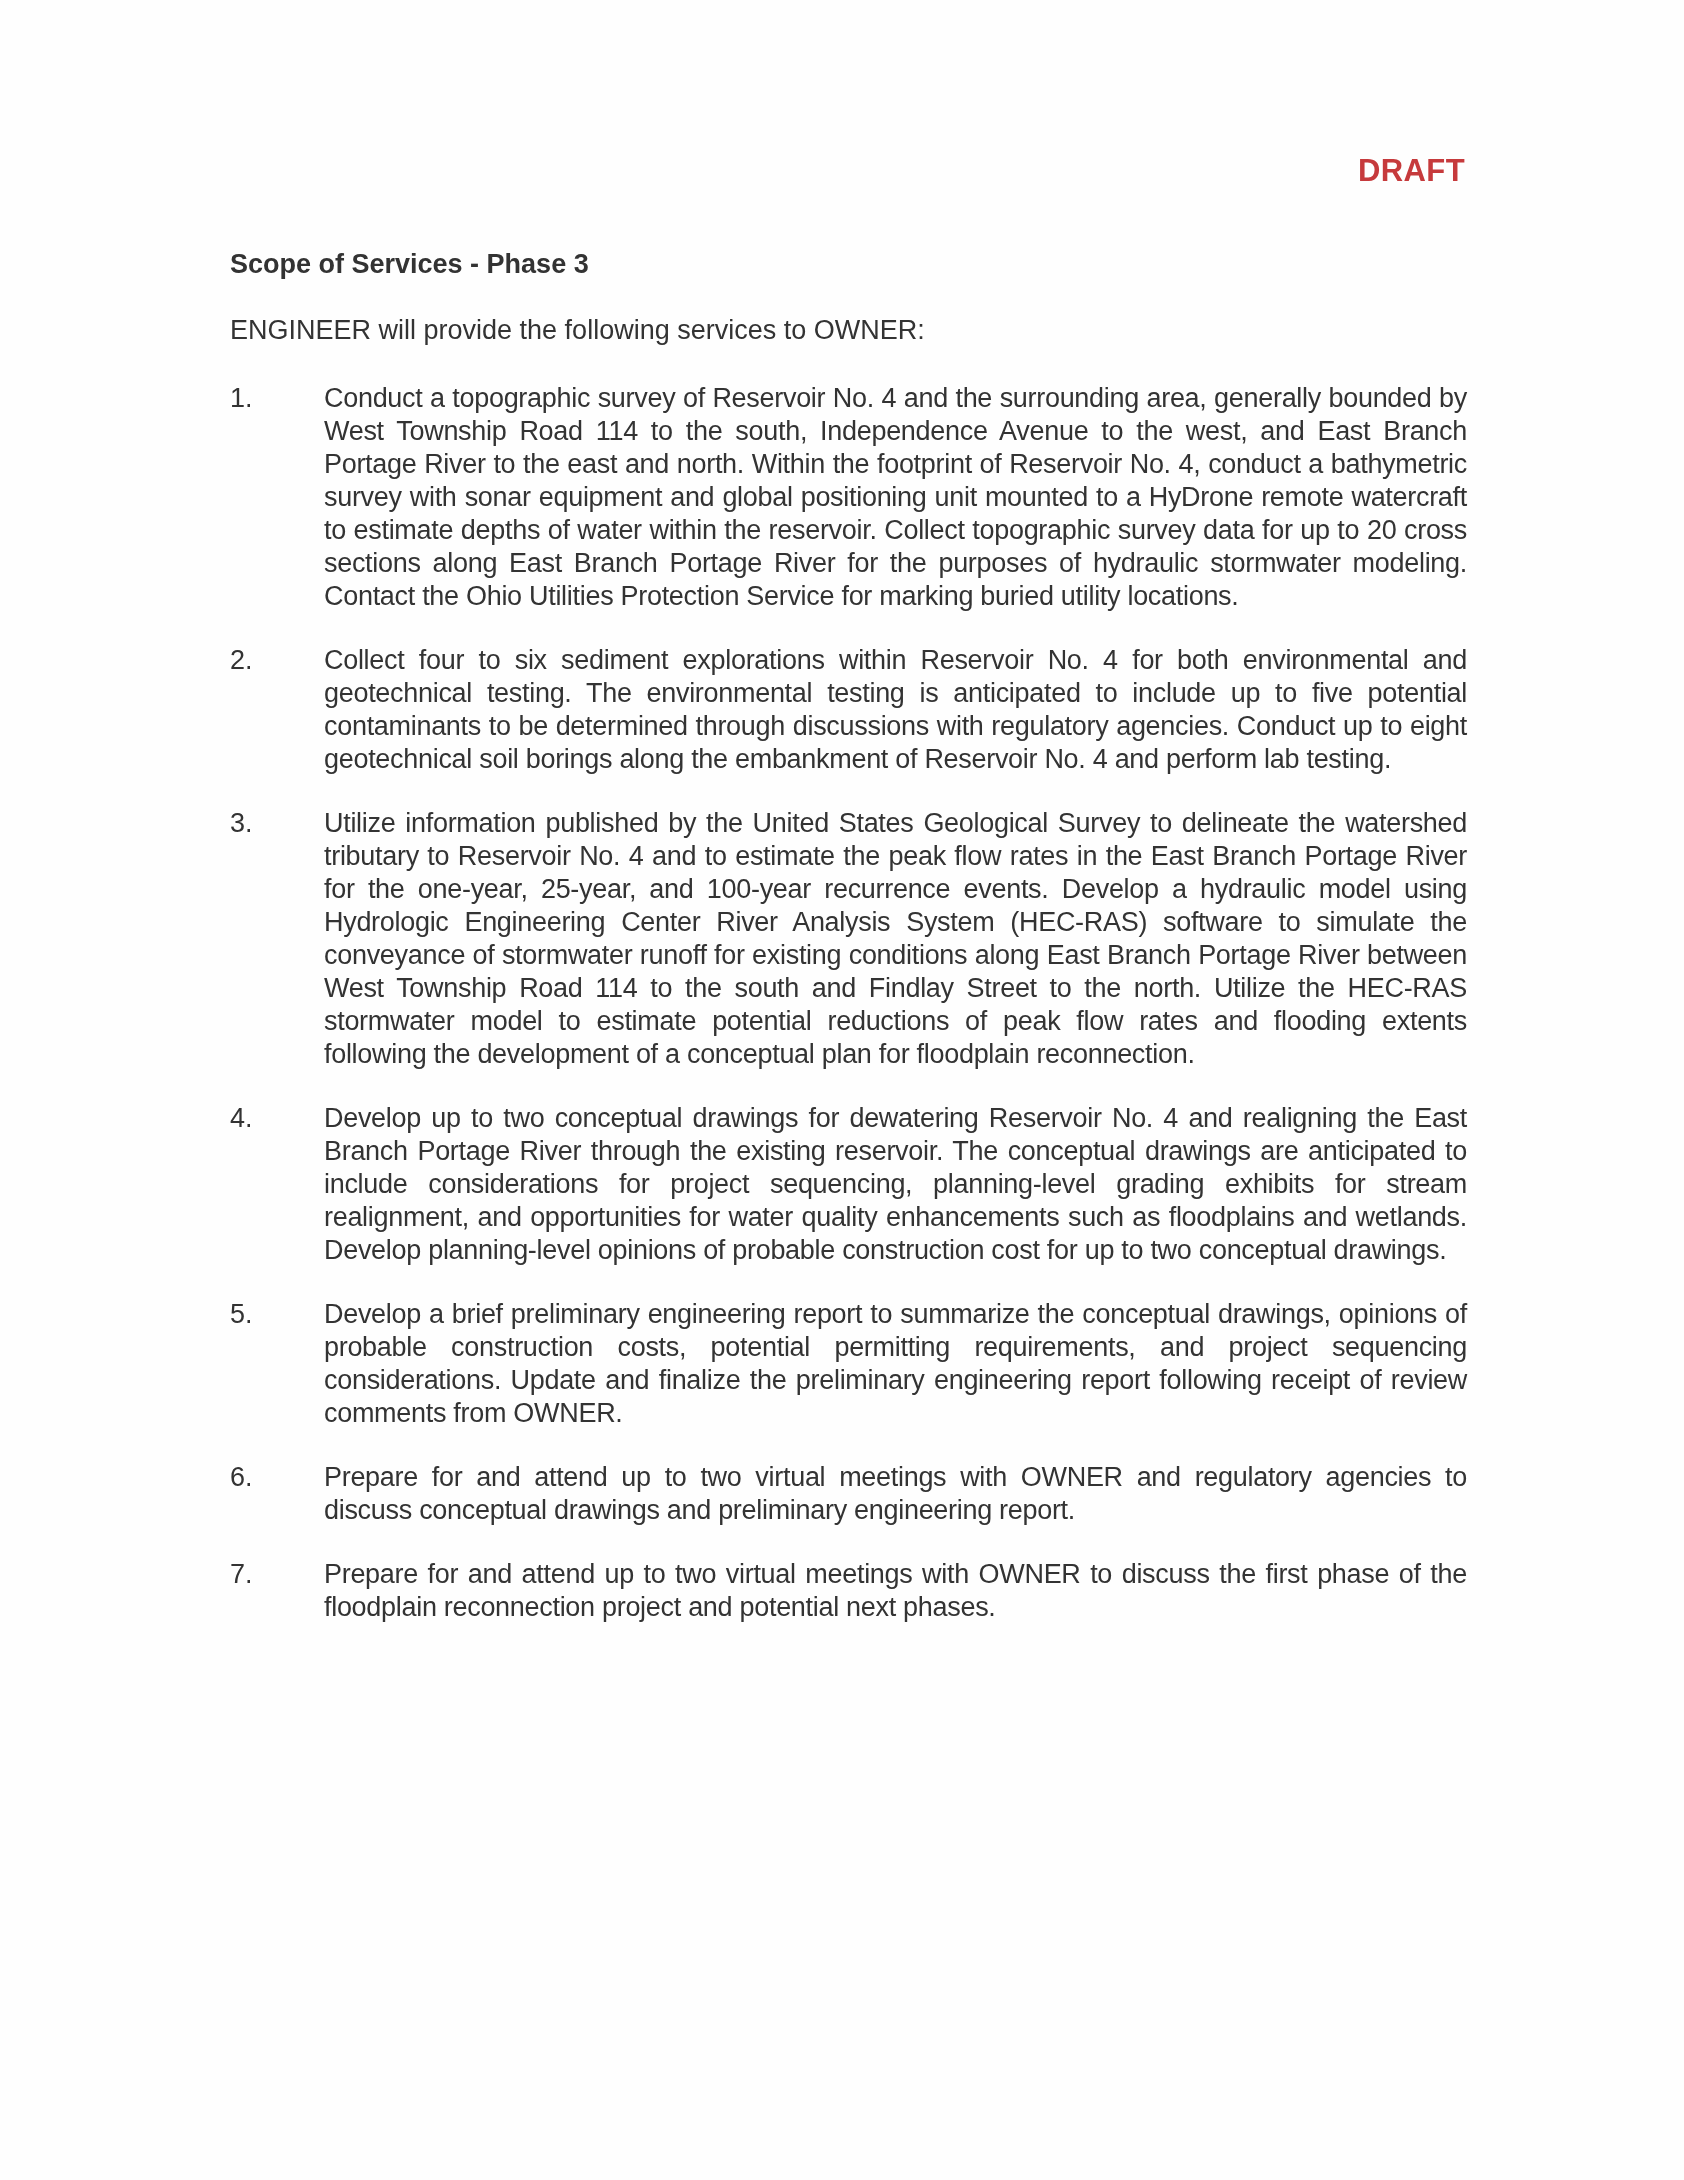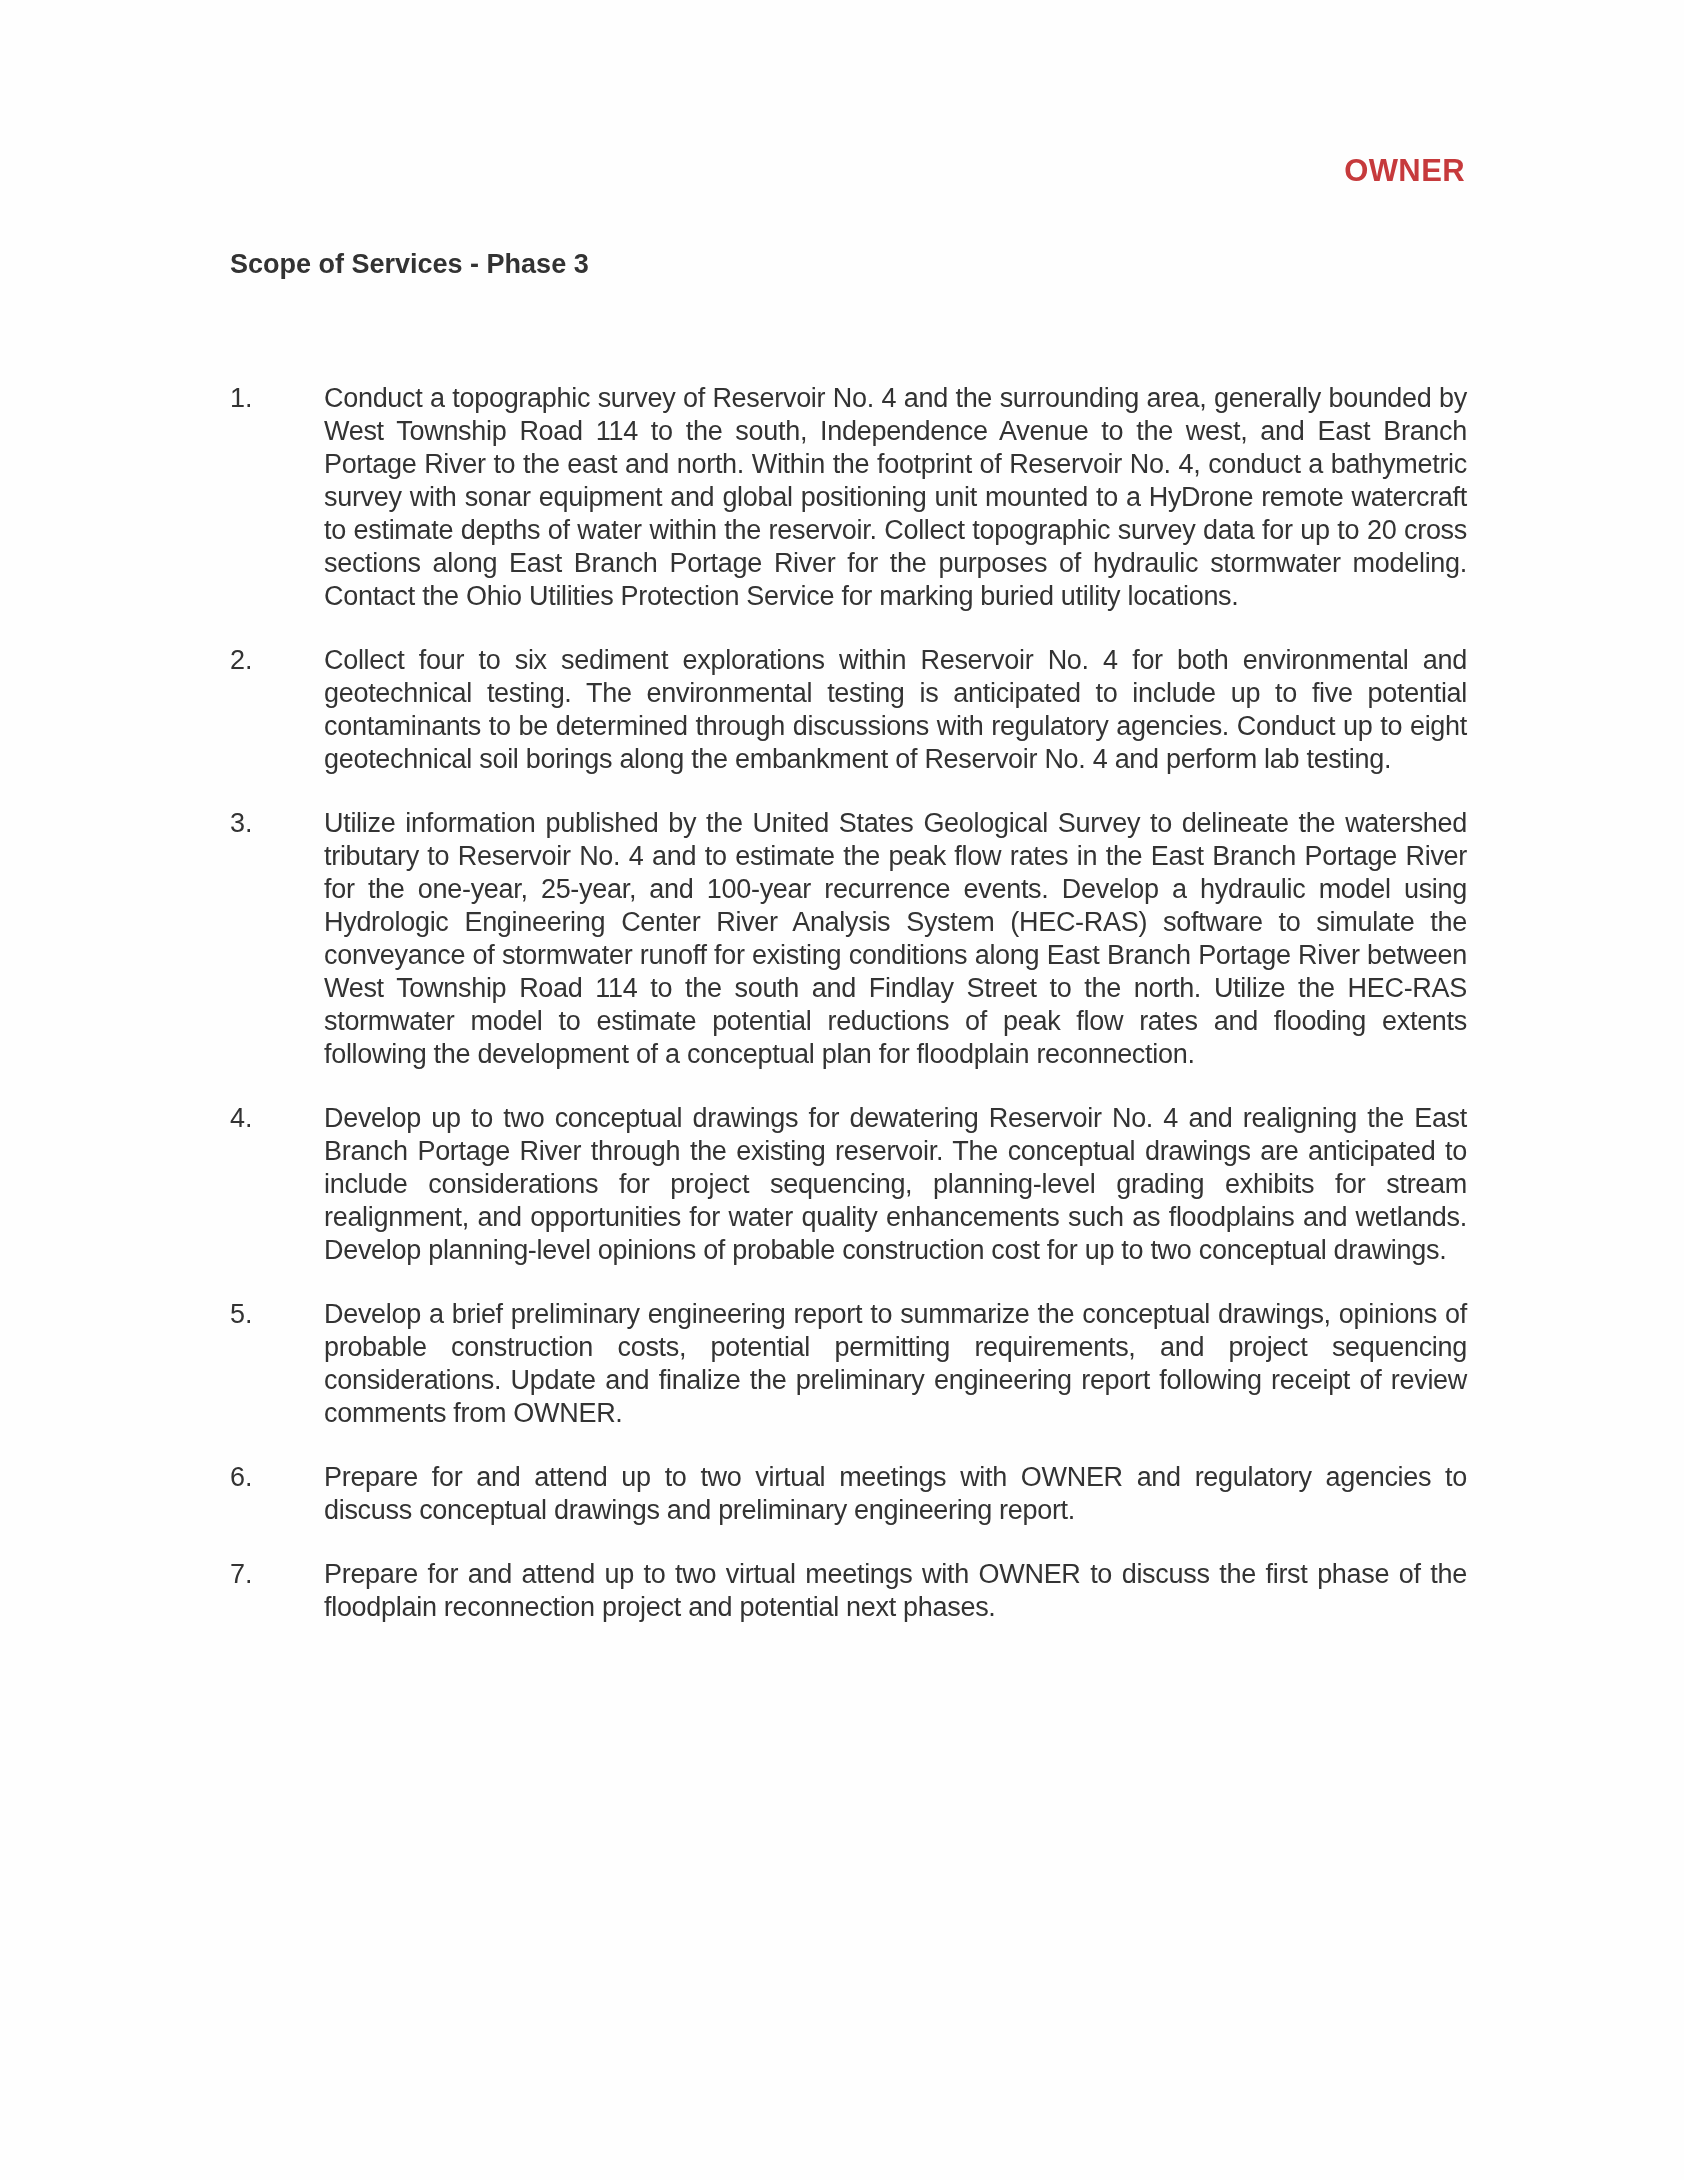--- a/index.html
+++ b/index.html
@@ -78,24 +78,25 @@
     .item-3 { margin-bottom: 31px; }
     .item-4 { margin-bottom: 31px; }
     .item-5 { margin-bottom: 31px; }
     .item-6 { margin-bottom: 31px; }
   </style>
 </head>
 <body>
 
 <div class="page">
 
-  <div class="draft">OWNER</div>
+  <div class="draft">DRAFT</div>
 
   <div class="title">Scope of Services - Phase 3</div>
 
+  <div class="intro">ENGINEER will provide the following services to OWNER:</div>
 
   <ol class="items">
     <li class="item item-1">
       <span class="num">1.</span>
       <span class="text">Conduct a topographic survey of Reservoir No. 4 and the surrounding area, generally bounded by West Township Road 114 to the south, Independence Avenue to the west, and East Branch Portage River to the east and north. Within the footprint of Reservoir No. 4, conduct a bathymetric survey with sonar equipment and global positioning unit mounted to a HyDrone remote watercraft to estimate depths of water within the reservoir. Collect topographic survey data for up to 20 cross sections along East Branch Portage River for the purposes of hydraulic stormwater modeling. Contact the Ohio Utilities Protection Service for marking buried utility locations.</span>
     </li>
     <li class="item item-2">
       <span class="num">2.</span>
       <span class="text">Collect four to six sediment explorations within Reservoir No. 4 for both environmental and geotechnical testing. The environmental testing is anticipated to include up to five potential contaminants to be determined through discussions with regulatory agencies. Conduct up to eight geotechnical soil borings along the embankment of Reservoir No. 4 and perform lab testing.</span>
     </li>

